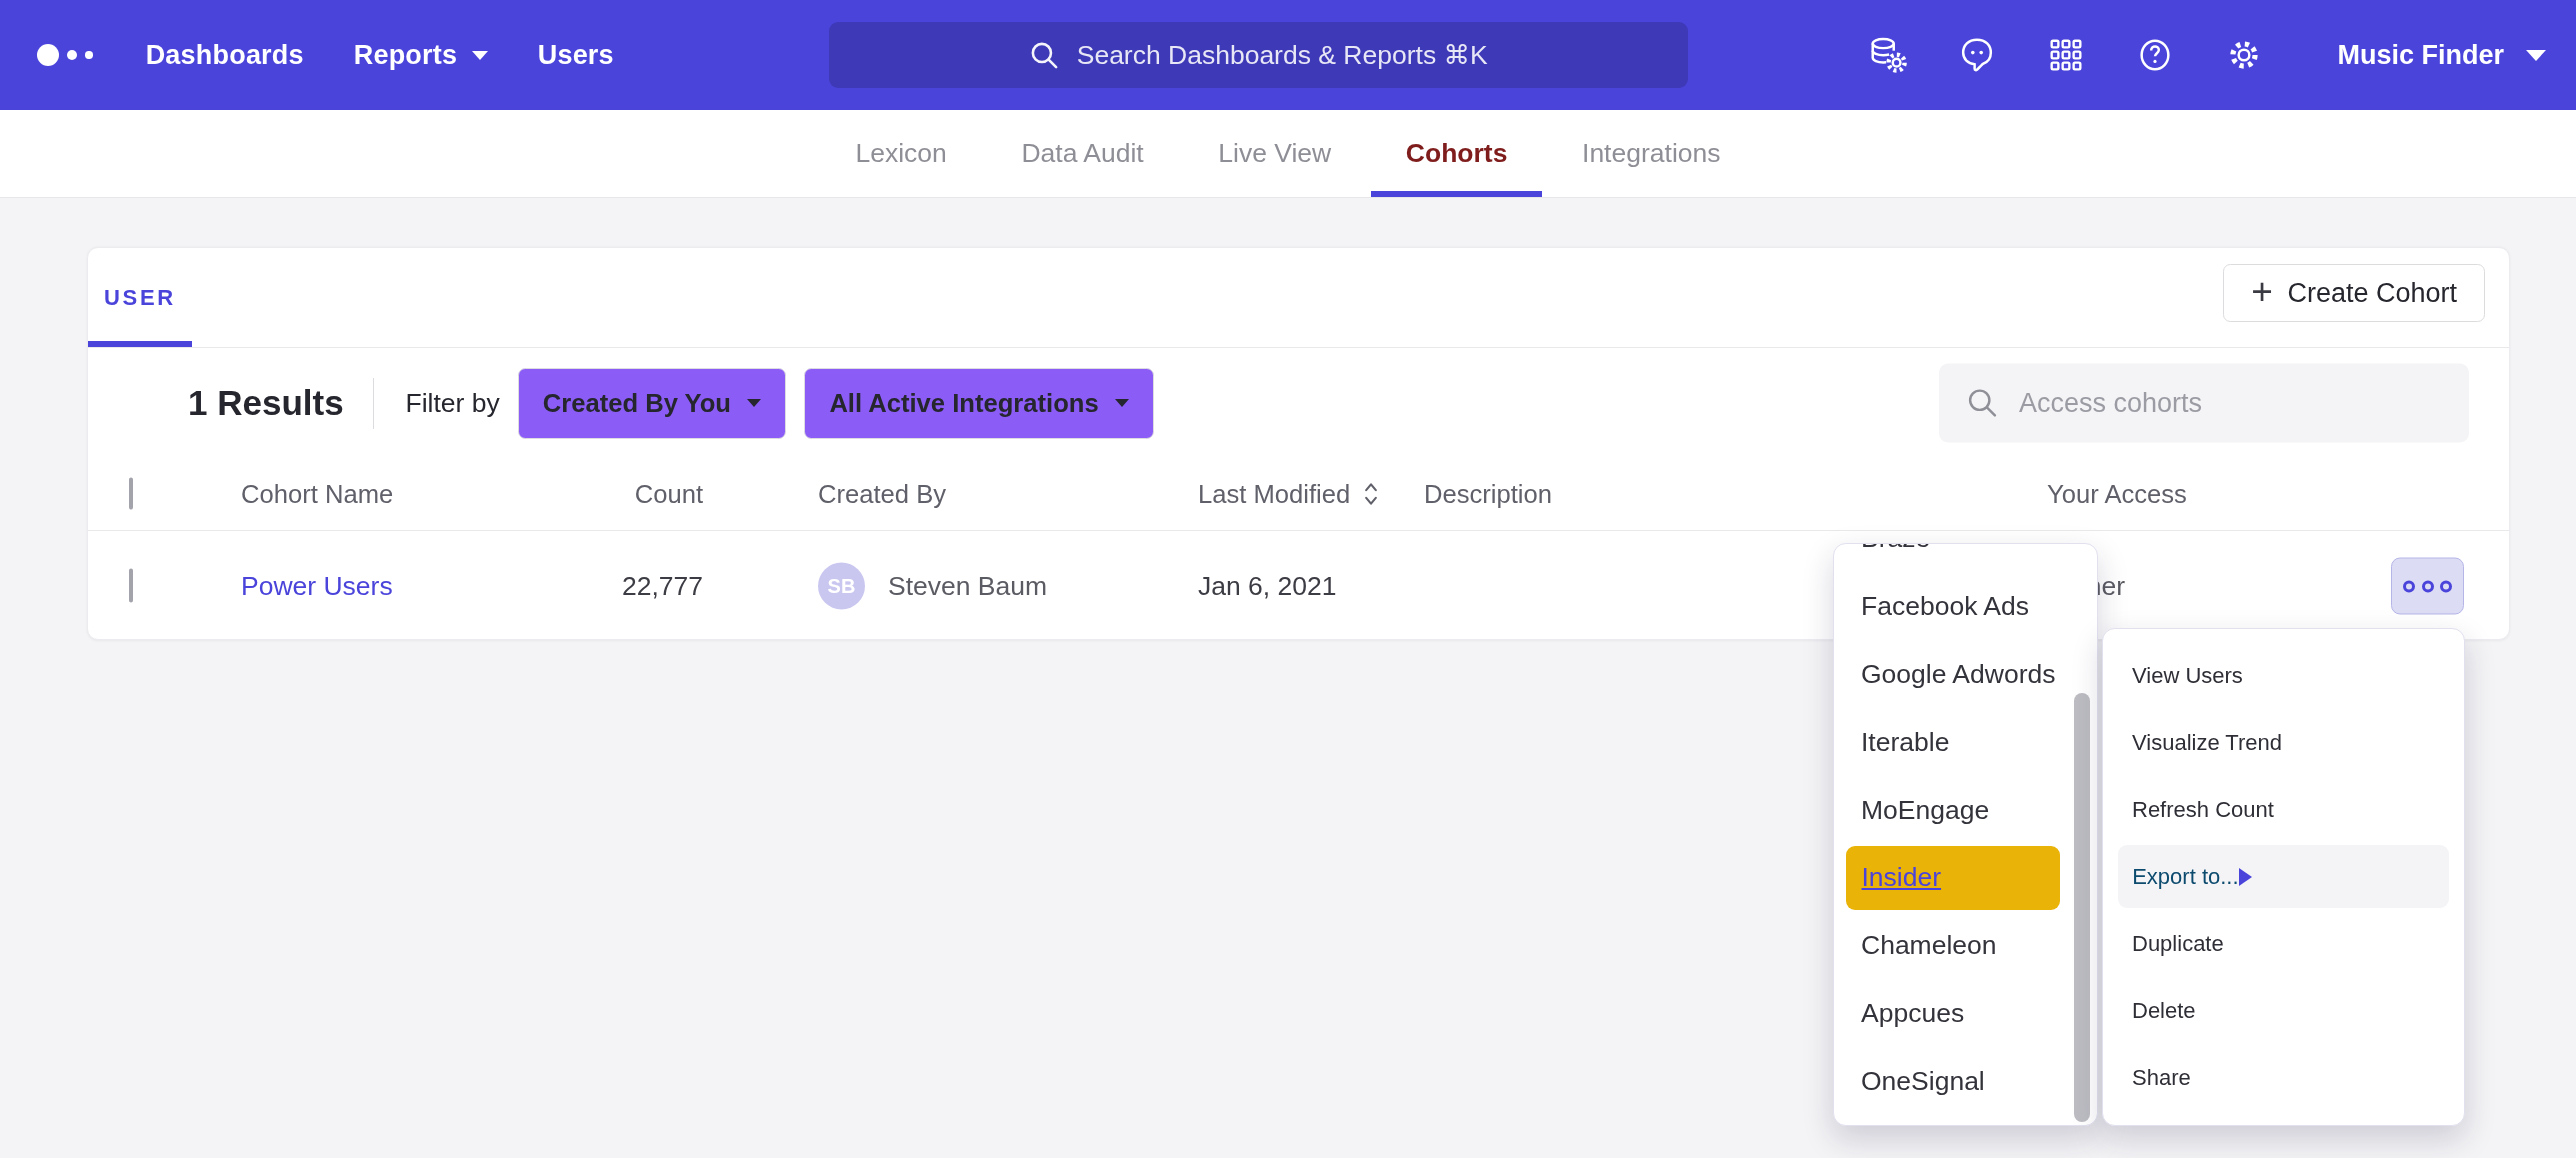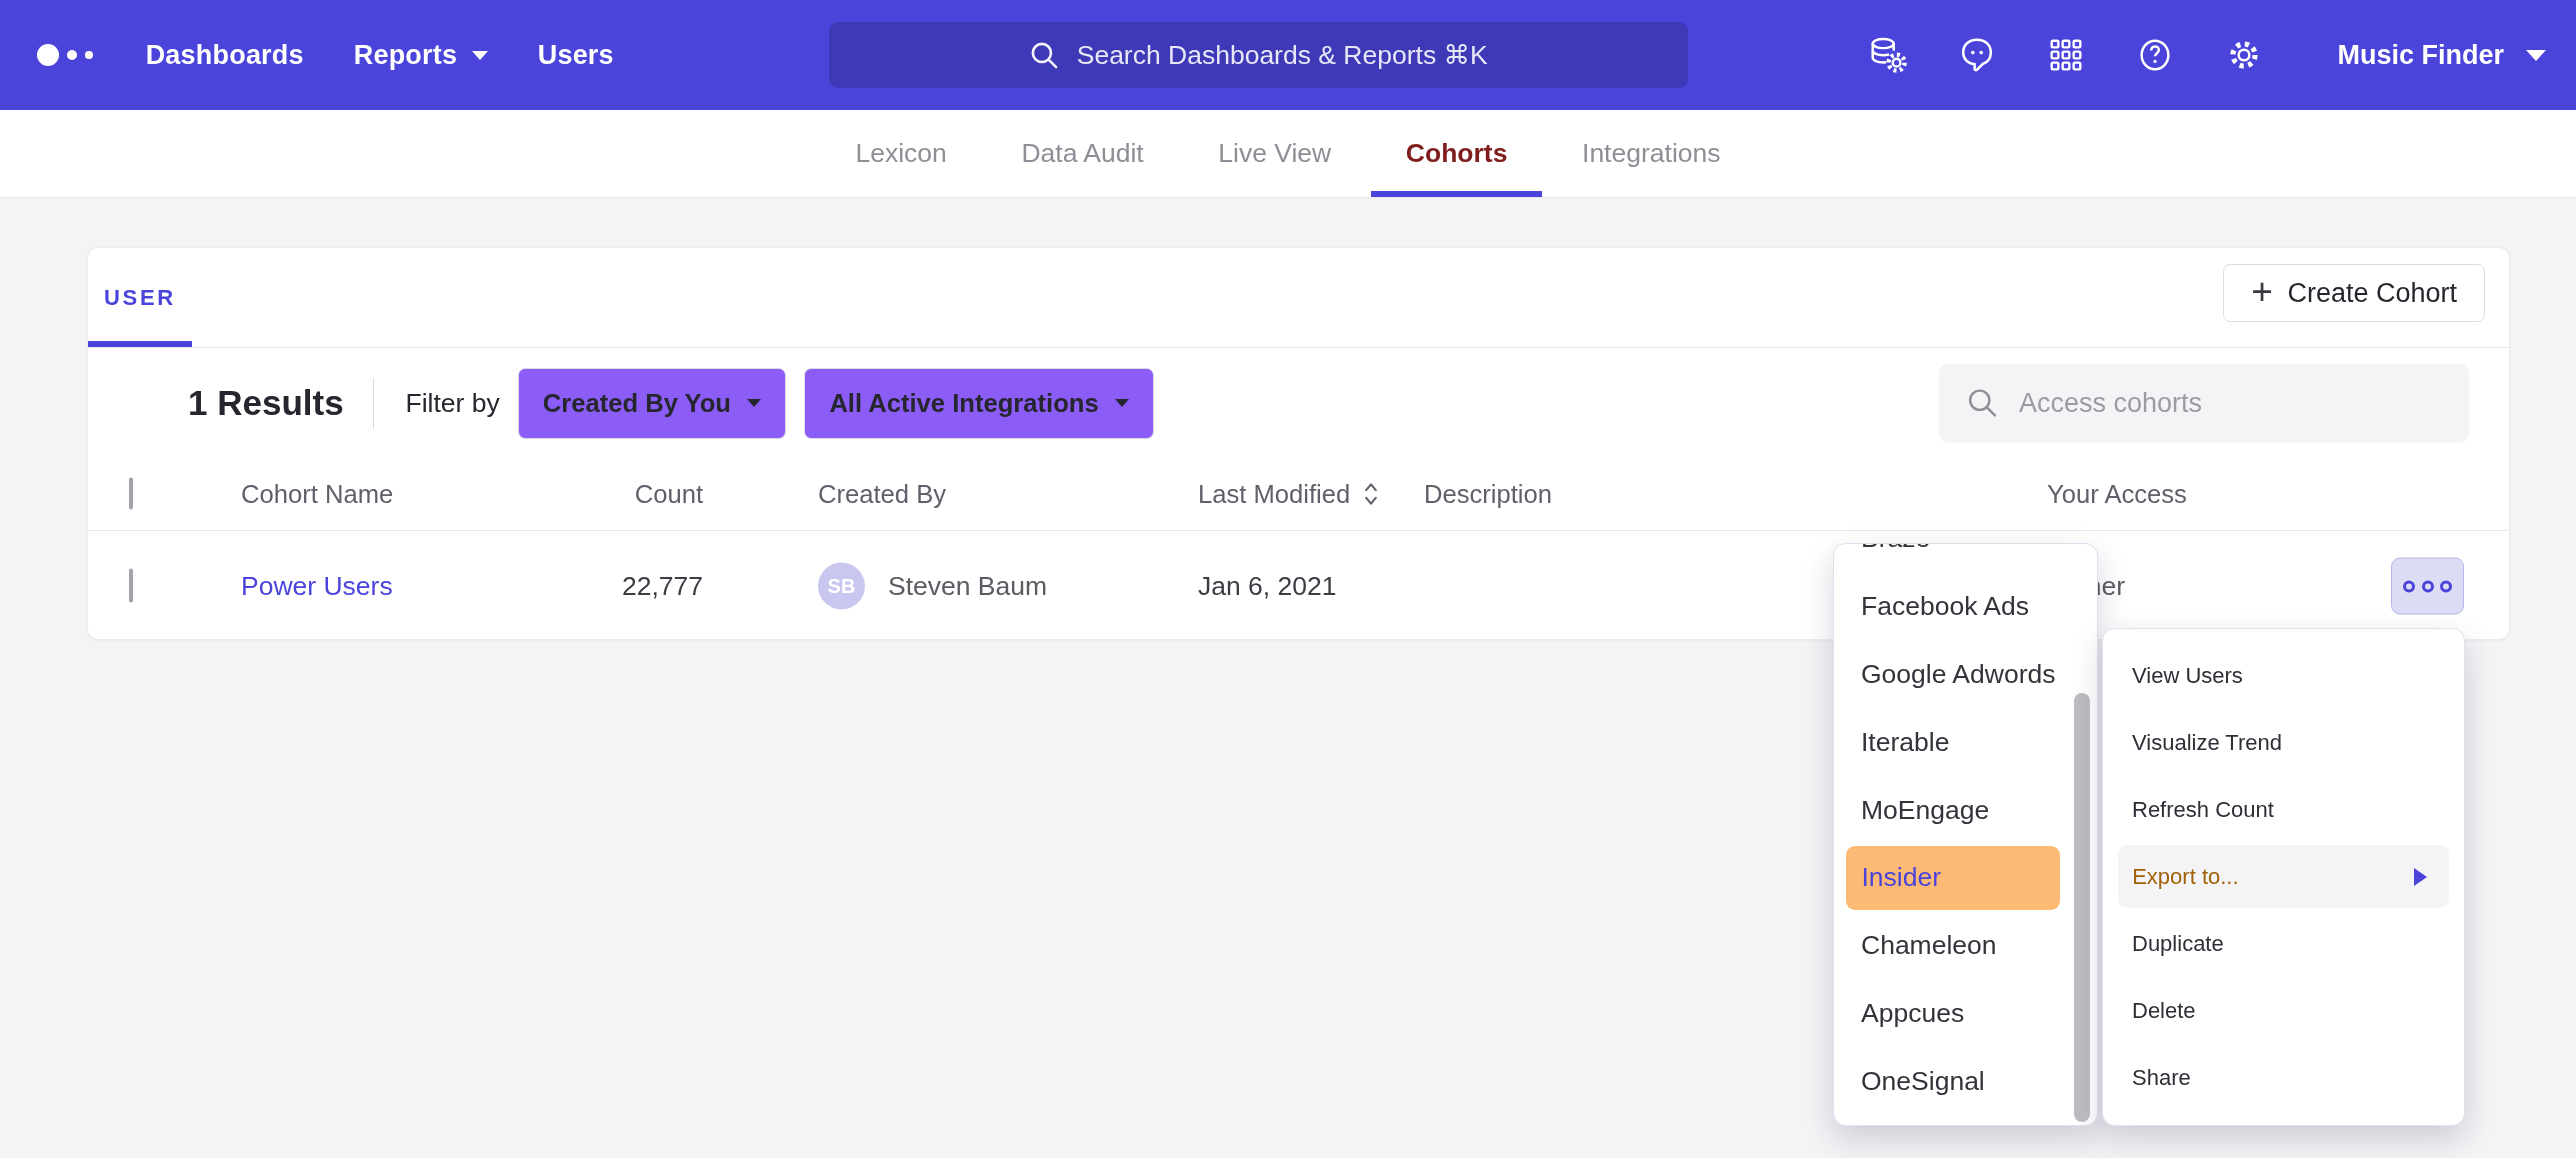--- a/index.html
+++ b/index.html
@@ -128,33 +128,32 @@
     box-shadow:0 12.8px 31px rgba(35,35,80,0.18);
   }
   .export-menu { left:1833px; top:543px; width:265px; height:583px; overflow:hidden; z-index:30; }
   .export-menu .list { margin-top:-40px; }
   .export-menu .mi {
     height:68px; display:flex; align-items:center; padding-left:27px;
     font-size:26.5px; color:#33333b; cursor:pointer;
   }
   .export-menu .mi.hl {
     height:64px; margin:1.8px 37px 1.8px 12px; padding-left:15.5px;
-    background:#fdba74; border-radius:9px; color:#4a44db;
+    background:#eab308; border-radius:9px; color:#4a44db;text-decoration:underline;
   }
   .scrollthumb { position:absolute; right:7.3px; top:149px; width:15.5px; height:429px; background:#bcbcc2; border-radius:8.2px; cursor:grab; }
 
   .context-menu { left:2102px; top:628px; width:363px; height:498px; padding-top:13.7px; z-index:31; }
   .context-menu .mi {
     height:67px; display:flex; align-items:center; padding-left:29px;
     font-size:22px; color:#2e2e36; cursor:pointer;
   }
   .context-menu .mi.hl {
     height:63px; margin:1.8px 14.6px; padding:0 22px 0 14.6px;
-    background:#f4f4f7; border-radius:9px; color:#a16207;
-    justify-content:space-between;
+    background:#f4f4f7; border-radius:9px; color:#0c4a6e;
   }
   .arrow-right { width:0; height:0; border-top:9px solid transparent; border-bottom:9px solid transparent; border-left:13.7px solid #4a44db; }
 </style>
 </head>
 <body>
 
 <div class="screen">
 
   <header class="topbar">
     <div class="logo">

